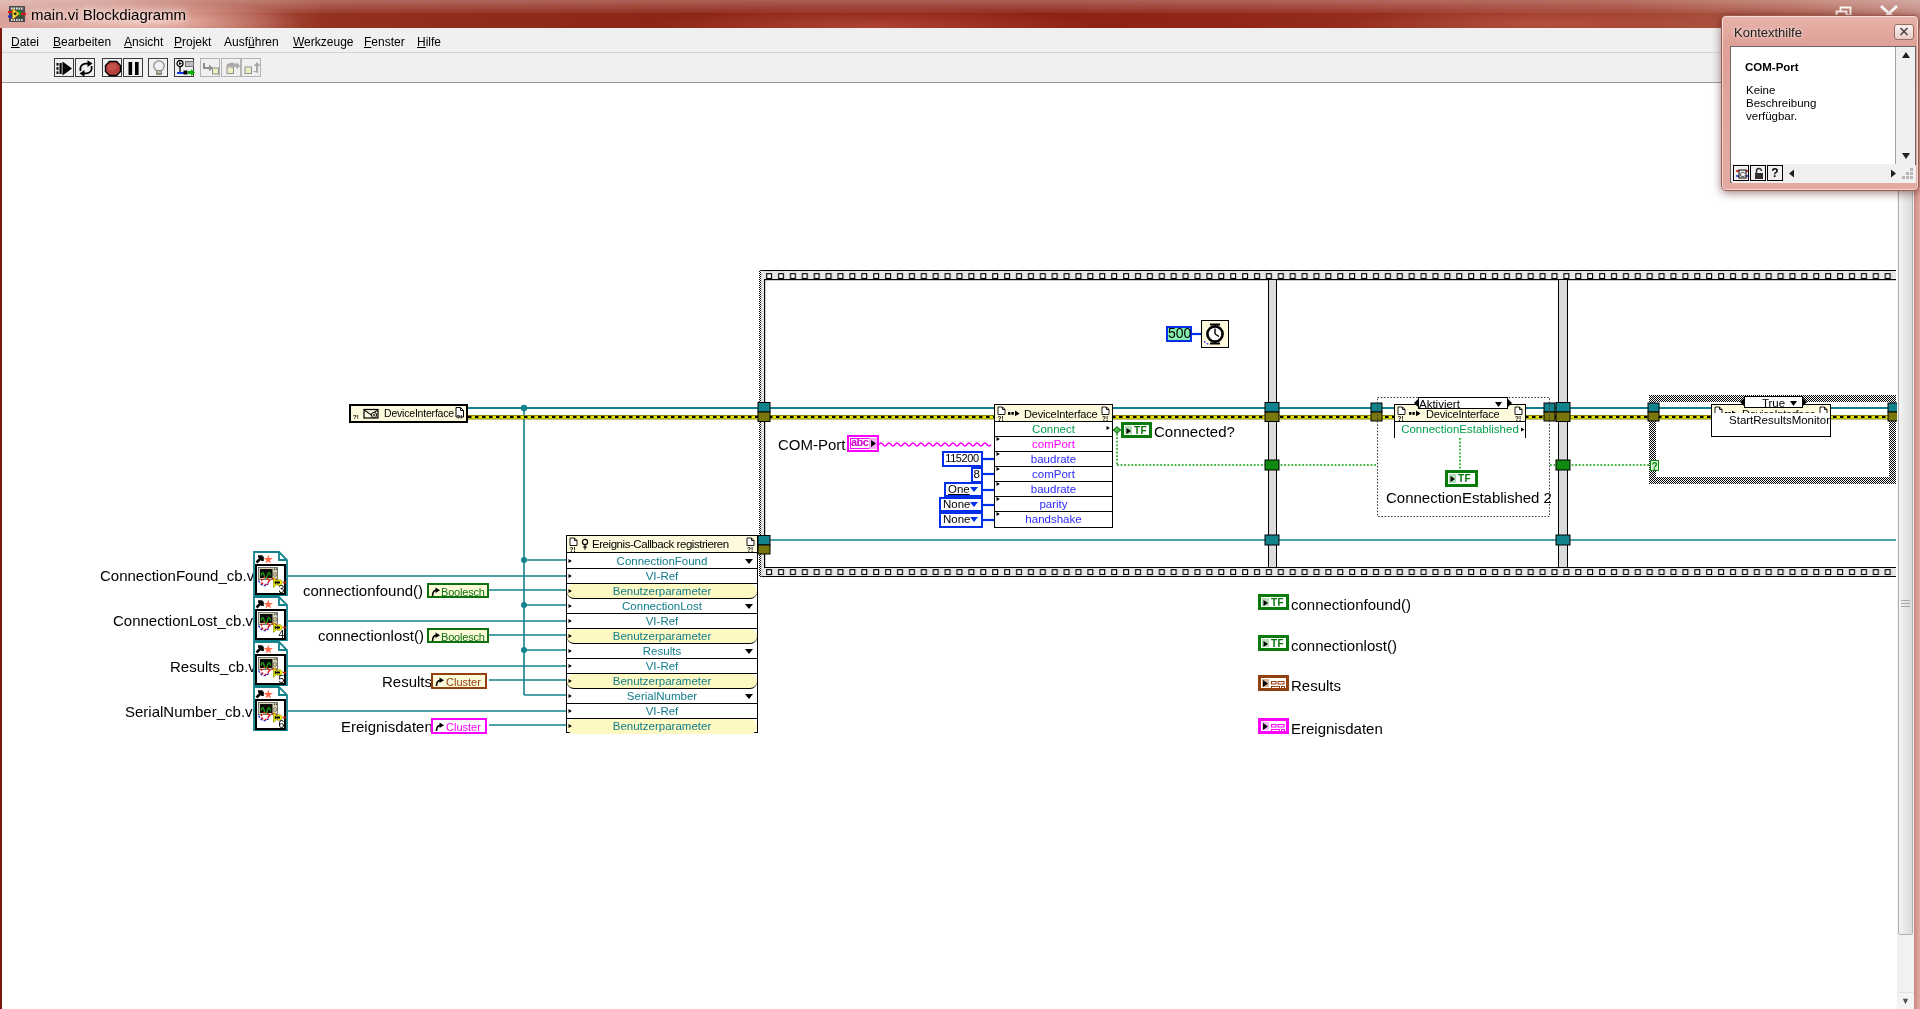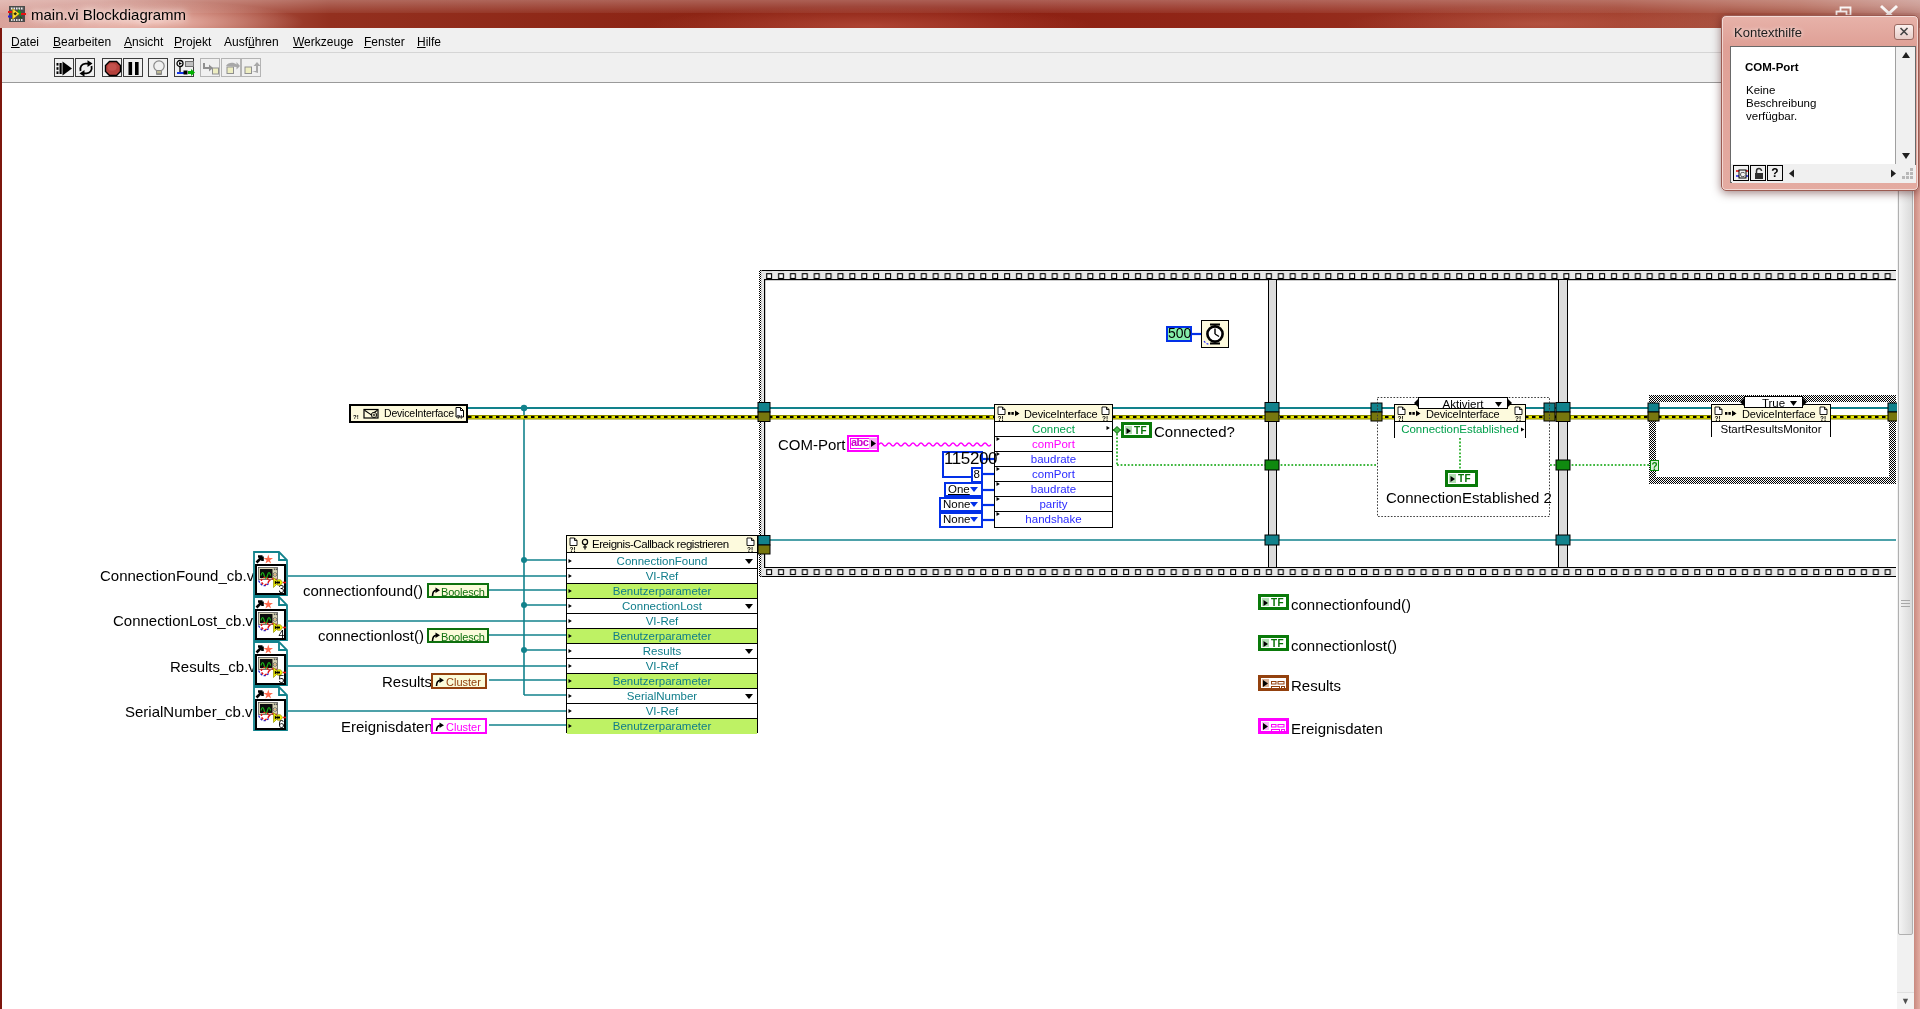--- a/index.html
+++ b/index.html
@@ -34,21 +34,21 @@
   #vsb{left:1897px;top:84px;width:17px;height:925px;background:#f1f1f1;}
   #vsb .thumb{position:absolute;left:1px;top:84px;width:15px;height:767px;
      background:linear-gradient(90deg,#f4f4f4,#e9e9e9 40%,#dadada);border:1px solid #b0b0b0;border-radius:2px;}
   #vsb .btn{position:absolute;left:0;width:17px;height:17px;background:#f4f4f4;color:#505050;
      font-size:9px;line-height:17px;text-align:center;}
   
   .lbl{position:absolute;color:#000;font-size:15px;white-space:nowrap;}
   .row{position:absolute;background:#fff;border:0;border-bottom:1px solid #000;font-size:11.5px;
        text-align:center;white-space:nowrap;overflow:hidden;line-height:14px;height:15px;}
   .row.evt,.row.vir{color:#0e7c8a;}
-  .row.usr{background:#bef264;color:#0e7c8a;}
+  .row.usr{background:#fef9c3;color:#0e7c8a;border-radius:7px;}
   .evt::after{content:"";position:absolute;right:4px;top:5px;border:4.5px solid transparent;border-top:5px solid #000;}
 </style>
 </head>
 <body>
 
 <div id="titlebar" class="abs">
   <div class="abs" style="left:0;top:0;width:100%;height:100%;
     background:radial-gradient(ellipse 220px 30px at 150px 22px,rgba(255,214,205,.75),rgba(255,214,205,0) 70%),
                radial-gradient(ellipse 300px 26px at 870px 26px,rgba(235,130,110,.35),rgba(235,130,110,0) 75%),
                radial-gradient(ellipse 260px 24px at 1540px 24px,rgba(240,150,130,.28),rgba(240,150,130,0) 75%);"></div>
@@ -372,21 +372,21 @@
       <text x="1.5" y="14.5" font-size="6.5" font-weight="bold" fill="#000">?!</text>
       <path d="M107 1 h4.5 l2.5 2.5 v5 h-7 Z M111.5 1 v2.5 h2.5" fill="#fff" stroke="#000" stroke-width=".9"></path>
       <text x="107" y="14.5" font-size="6.5" font-weight="bold" fill="#000">?!</text>
       <rect x="12" y="6" width="2.4" height="2.8" fill="#000"></rect>
         <rect x="15.4" y="6" width="2.4" height="2.8" fill="#000"></rect>
       <path d="M19 7.4 L19 4.5 L23.5 7.4 L19 10.3 Z" fill="#000"></path>
         <path d="M19 6.3 h3 v2.2 h-3 Z" fill="#000"></path>
     </svg>
     <div class="abs" style="left:30px;top:2.5px;font-size:11px;letter-spacing:-0.2px;color:#000;">DeviceInterface</div>
   </div>
-  <div class="row" style="left:0;top:17px;width:118px;height:15px;border-bottom:0;color:#000;">StartResultsMonitor</div>
+  <div class="row" style="left:0;top:8px;width:118px;height:15px;border-bottom:0;color:#000;text-align:right;">StartResultsMonitor</div>
 </div>
 
 <div class="abs" style="left:566px;top:535px;width:192px;height:198px;border:1px solid #000;background:#fff;">
   <div class="abs" style="left:0;top:0;width:190px;height:17px;background:#fdfadd;border-bottom:1px solid #000;">
     <svg class="abs" style="left:1px;top:1px" width="188" height="15" viewBox="0 0 188 15">
       <path d="M2 1 h4.5 l2.5 2.5 v5 h-7 Z M6.5 1 v2.5 h2.5" fill="#fff" stroke="#000" stroke-width=".9"></path>
       <text x="1.5" y="14.5" font-size="6.5" font-weight="bold" fill="#000">?!</text>
       <path d="M179 1 h4.5 l2.5 2.5 v5 h-7 Z M183.5 1 v2.5 h2.5" fill="#fff" stroke="#000" stroke-width=".9"></path>
       <text x="179" y="14.5" font-size="6.5" font-weight="bold" fill="#000">?!</text>
       <circle cx="17" cy="5" r="2.6" fill="none" stroke="#000" stroke-width="1.2"></circle>
@@ -420,21 +420,21 @@
       <path d="M1.5 140 l3.4 2 l-3.4 2 Z"></path>
         <path d="M1.5 155 l3.4 2 l-3.4 2 Z"></path>
         <path d="M1.5 170 l3.4 2 l-3.4 2 Z"></path>
     </g>
   </svg>
 </div>
 
 <svg class="abs" style="left:1377px;top:397px" width="173" height="120">
   <rect x="0.5" y="0.5" width="172" height="119" fill="none" stroke="#3c3c3c" stroke-width="1" stroke-dasharray="1.6 1.6"></rect>
 </svg>
-<div class="abs" style="left:1418px;top:397px;width:90px;height:12px;background:#fff;border:1px solid #000;font-size:11.5px;text-align:center;line-height:12px;">
+<div class="abs" style="left:1418px;top:397px;width:90px;height:12px;background:#fff;border:1px solid #000;font-size:11.5px;line-height:12px;">
   <svg class="abs" style="left:-6px;top:-1px" width="6" height="12">
       <path d="M5.5 1.5 L1 6 L5.5 10.5 Z" fill="#000"></path>
     </svg>
   Aktiviert
   <svg class="abs" style="right:4px;top:3.5px" width="8" height="6">
       <path d="M0 0 h7 l-3.5 5 Z" fill="#000"></path>
     </svg>
   <svg class="abs" style="right:-6px;top:-1px" width="6" height="12">
       <path d="M0.5 1.5 L5 6 L0.5 10.5 Z" fill="#000"></path>
     </svg>
@@ -449,22 +449,22 @@
       <path d="M0 0 h7 l-3.5 5 Z" fill="#000"></path>
     </svg>
   <svg class="abs" style="right:-6px;top:-1px" width="6" height="12">
       <path d="M0.5 1.5 L5 6 L0.5 10.5 Z" fill="#000"></path>
     </svg>
 </div>
 
 <div class="abs" style="left:1650px;top:460px;width:9px;height:11px;background:#d8efd8;border:1.3px solid #0a8a0a;
      font-size:10px;font-weight:bold;color:#0a8a0a;text-align:center;line-height:11px;">?</div>
 
-<div class="abs" style="left:942px;top:451px;width:41px;height:27px;border:2.4px solid #0230e8;background:#fff;
-     font-size:17px;letter-spacing:-0.4px;text-align:center;line-height:11px;padding-right:1px;">115200</div>
+<div class="abs" style="left:942px;top:451px;width:41px;height:16px;border:2.4px solid #0230e8;background:#fff;
+     font-size:11px;letter-spacing:-0.4px;text-align:center;line-height:11px;padding-right:1px;">115200</div>
 <div class="abs" style="left:971px;top:466.5px;width:12px;height:16px;border:2.4px solid #0230e8;background:#fff;
      font-size:11.5px;text-align:right;line-height:11px;padding-right:1px;">8</div>
 <div class="abs" style="left:944px;top:482px;width:39px;height:15px;border:2.4px solid #0230e8;background:#fff;
      font-size:11.5px;line-height:10px;padding-left:2px;text-decoration:underline;">One
   <svg class="abs" style="right:2px;top:3px" width="9" height="6">
       <path d="M0 0 h8 l-4 5 Z" fill="#0230e8"></path>
     </svg></div>
 <div class="abs" style="left:939px;top:497px;width:44px;height:15px;border:2.4px solid #0230e8;background:#fff;
      font-size:11.5px;line-height:10px;padding-left:2px;">None
   <svg class="abs" style="right:2px;top:3px" width="9" height="6">

